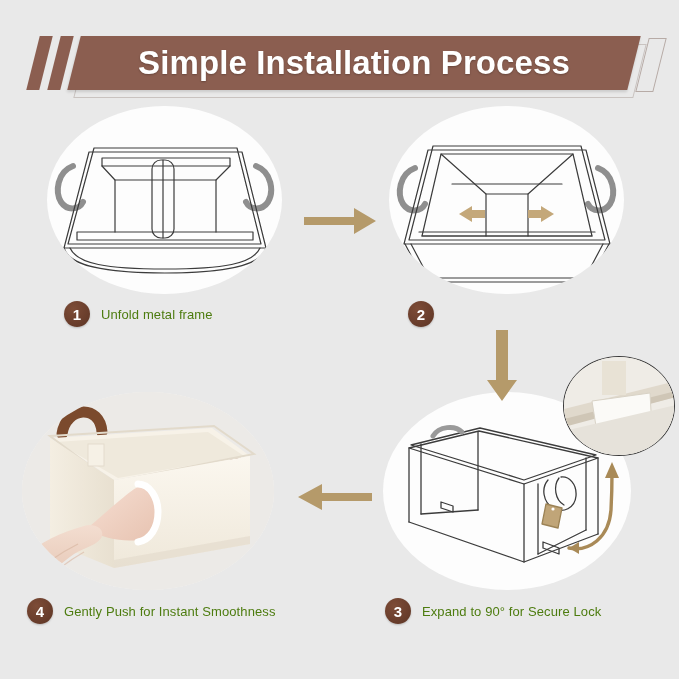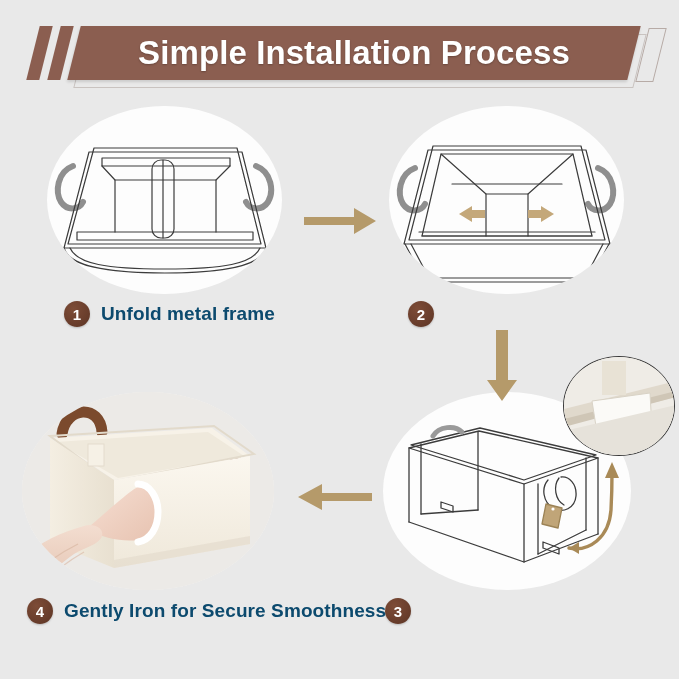--- a/index.html
+++ b/index.html
@@ -12,21 +12,21 @@
 
   body {
     background: #e9e9e9;
     font-family: "Liberation Sans", sans-serif;
     position: relative;
   }
 
   
   #header {
     position: absolute;
-    left: 0; top: 6px;
+    left: 0; top: 16px;
     width: 679px; height: 96px;
   }
 
   .slash {
     position: absolute;
     background: #8b5e50;
     transform: skewX(-14deg);
   }
   .slash-1 { left: 33px;  top: 20px; width: 13px; height: 54px; }
   .slash-2 { left: 54px;  top: 20px; width: 13px; height: 54px; }
@@ -127,23 +127,23 @@
     font-size: 15px;
     font-weight: bold;
     display: flex;
     align-items: center;
     justify-content: center;
     flex: 0 0 auto;
     box-shadow: 0 1px 2px rgba(0,0,0,0.2);
   }
 
   .caption-text {
-    color: #0c4a6e;
-    font-size: 19px;
-    font-weight: 700;
+    color: #4d7c0f;
+    font-size: 13px;
+    font-weight: 400;
     letter-spacing: 0.1px;
   }
 
   
   .flow-arrow { position: absolute; }
   #arrow-1-2 { left: 300px; top: 196px; width: 80px;  height: 50px; }
   #arrow-2-3 { left: 477px; top: 328px; width: 50px;  height: 76px; }
   #arrow-3-4 { left: 292px; top: 472px; width: 84px;  height: 50px; }
 </style>
 </head>
@@ -272,20 +272,21 @@
     <path d="M0 52 L112 24 L112 40 L0 68 Z" fill="#e0d9cc"></path>
     <path d="M0 62 L112 34 L112 40 L0 70 Z" fill="#cfc6b6"></path>
     <rect x="38" y="4" width="24" height="34" fill="#e8e2d5"></rect>
     <path d="M28 44 L86 36 L88 72 L34 82 Z" fill="#fbfaf7" stroke="#d8d2c6" stroke-width="1"></path>
     <path d="M0 74 L112 48 L112 100 L0 100 Z" fill="#e6e2da"></path>
   </svg>
 </div>
 
 <div id="caption-3" class="caption">
   <span class="badge">3</span>
+  <span class="caption-text">Expand to 90° for Secure Lock</span>
 </div>
 
 <div id="circle-4" class="step-circle">
   <svg id="photo-4" viewBox="0 0 252 198">
     <defs>
       <linearGradient id="fabricFront" x1="0" y1="0" x2="0" y2="1">
         <stop offset="0%" stop-color="#fbf7ef"></stop>
         <stop offset="100%" stop-color="#efe8da"></stop>
       </linearGradient>
       <linearGradient id="fabricSide" x1="0" y1="0" x2="1" y2="0">
@@ -323,21 +324,21 @@
     <path d="M116 92 C128 92 136 106 136 120 C136 136 128 148 116 150" fill="none" stroke="#ffffff" stroke-width="7" stroke-linecap="round"></path>
 
     <path d="M0 168 C16 150 40 140 62 134 C72 131 82 136 80 144 C78 152 62 156 52 162 C40 170 28 182 18 192 L0 192 Z" fill="url(#skinGrad)"></path>
     <path d="M8 186 C22 172 40 160 56 152" fill="none" stroke="#d9b6a2" stroke-width="1.2" opacity="0.7"></path>
     <path d="M20 192 C34 178 48 168 62 160" fill="none" stroke="#d9b6a2" stroke-width="1.2" opacity="0.6"></path>
   </svg>
 </div>
 
 <div id="caption-4" class="caption">
   <span class="badge">4</span>
-  <span class="caption-text">Gently Iron for Secure Smoothness</span>
+  <span class="caption-text">Gently Push for Instant Smoothness</span>
 </div>
 
 <svg id="arrow-1-2" class="flow-arrow" viewBox="0 0 80 50">
   <path d="M4 21 L54 21 L54 12 L76 25 L54 38 L54 29 L4 29 Z" fill="#b59a6a"></path>
 </svg>
 
 <svg id="arrow-2-3" class="flow-arrow" viewBox="0 0 50 76">
   <path d="M19 2 L31 2 L31 52 L40 52 L25 73 L10 52 L19 52 Z" fill="#b59a6a"></path>
 </svg>
 

